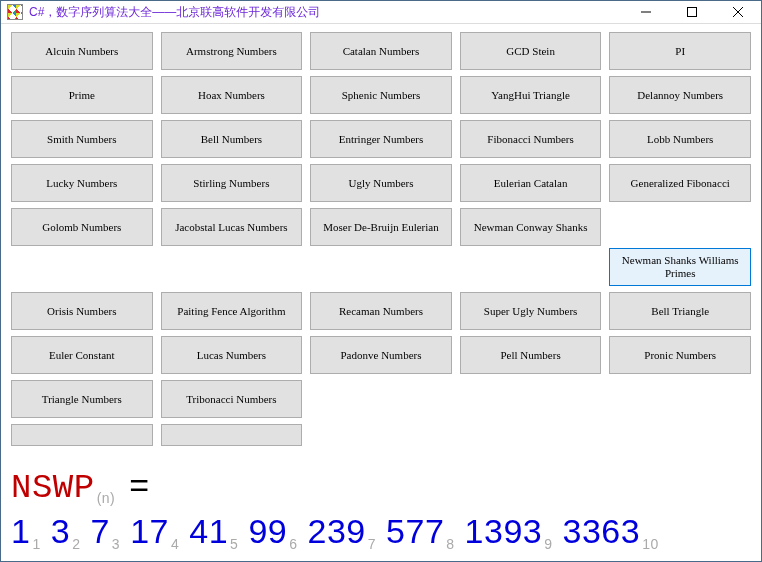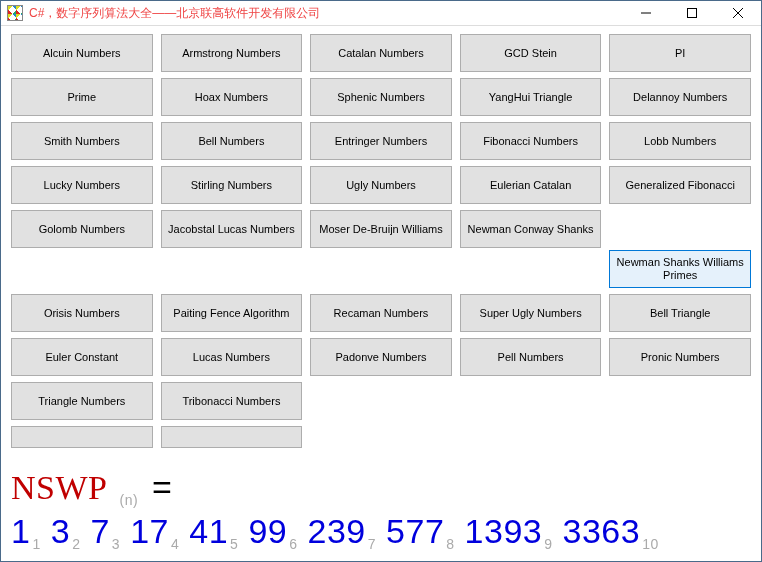--- a/index.html
+++ b/index.html
@@ -35,21 +35,21 @@
     background:
       linear-gradient(45deg,#d22 25%,transparent 25%),
       linear-gradient(-45deg,#2a6 25%,transparent 25%),
       linear-gradient(45deg,transparent 75%,#28c 75%),
       linear-gradient(-45deg,transparent 75%,#dd2 75%);
     background-size: 8px 8px;
     border: 1px solid #888;
   }
   .title-text {
     font-size: 12px;
-    color: #ef4444;
+    color: #6d28d9;
     flex: 1;
   }
   .win-controls {
     display: flex;
     height: 100%;
   }
   .win-btn {
     width: 46px;
     height: 100%;
     display: flex;
@@ -67,21 +67,21 @@
   }
   .grid {
     display: grid;
     grid-template-columns: repeat(5, 1fr);
     gap: 6px 8px;
   }
   .algo-btn {
     height: 38px;
     background: #e1e1e1;
     border: 1px solid #adadad;
-    font-family: Liberation Sans, sans-serif;
+    font-family: Liberation Serif, serif;
     font-size: 11px;
     display: flex;
     align-items: center;
     justify-content: center;
     text-align: center;
     cursor: pointer;
     padding: 2px 4px;
     line-height: 1.15;
   }
   .algo-btn.selected {
@@ -102,23 +102,23 @@
   }
   .output {
     margin-top: 18px;
     font-family: "Arial", "Helvetica", sans-serif;
     font-size: 34px;
     line-height: 1.25;
     letter-spacing: 0.5px;
   }
   .seq-name {
     color: #c00000;
-    font-family: Liberation Serif, serif;
+    font-family: Liberation Mono, monospace;
     font-weight: 500;
-    margin-right: 12px;
+    margin-right: 2px;
   }
   .sub-n {
     font-size: 14px;
     color: #aaa;
     vertical-align: -6px;
     font-family: Arial, sans-serif;
   }
   .eq {
     color: #000;
     margin: 0 4px;
@@ -180,21 +180,21 @@
         <div class="algo-btn">Entringer Numbers</div>
         <div class="algo-btn">Fibonacci Numbers</div>
         <div class="algo-btn">Lobb Numbers</div>
         <div class="algo-btn">Lucky Numbers</div>
         <div class="algo-btn">Stirling Numbers</div>
         <div class="algo-btn">Ugly Numbers</div>
         <div class="algo-btn">Eulerian Catalan</div>
         <div class="algo-btn">Generalized Fibonacci</div>
         <div class="algo-btn">Golomb Numbers</div>
         <div class="algo-btn">Jacobstal Lucas Numbers</div>
-        <div class="algo-btn">Moser De-Bruijn Williams</div>
+        <div class="algo-btn">Moser De-Bruijn Eulerian</div>
         <div class="algo-btn">Newman Conway Shanks</div>
         <div class="algo-btn selected">Newman Shanks Williams Primes</div>
         <div class="algo-btn">Orisis Numbers</div>
         <div class="algo-btn">Paiting Fence Algorithm</div>
         <div class="algo-btn">Recaman Numbers</div>
         <div class="algo-btn">Super Ugly Numbers</div>
         <div class="algo-btn">Bell Triangle</div>
         <div class="algo-btn">Euler Constant</div>
         <div class="algo-btn">Lucas Numbers</div>
         <div class="algo-btn">Padonve Numbers</div>

